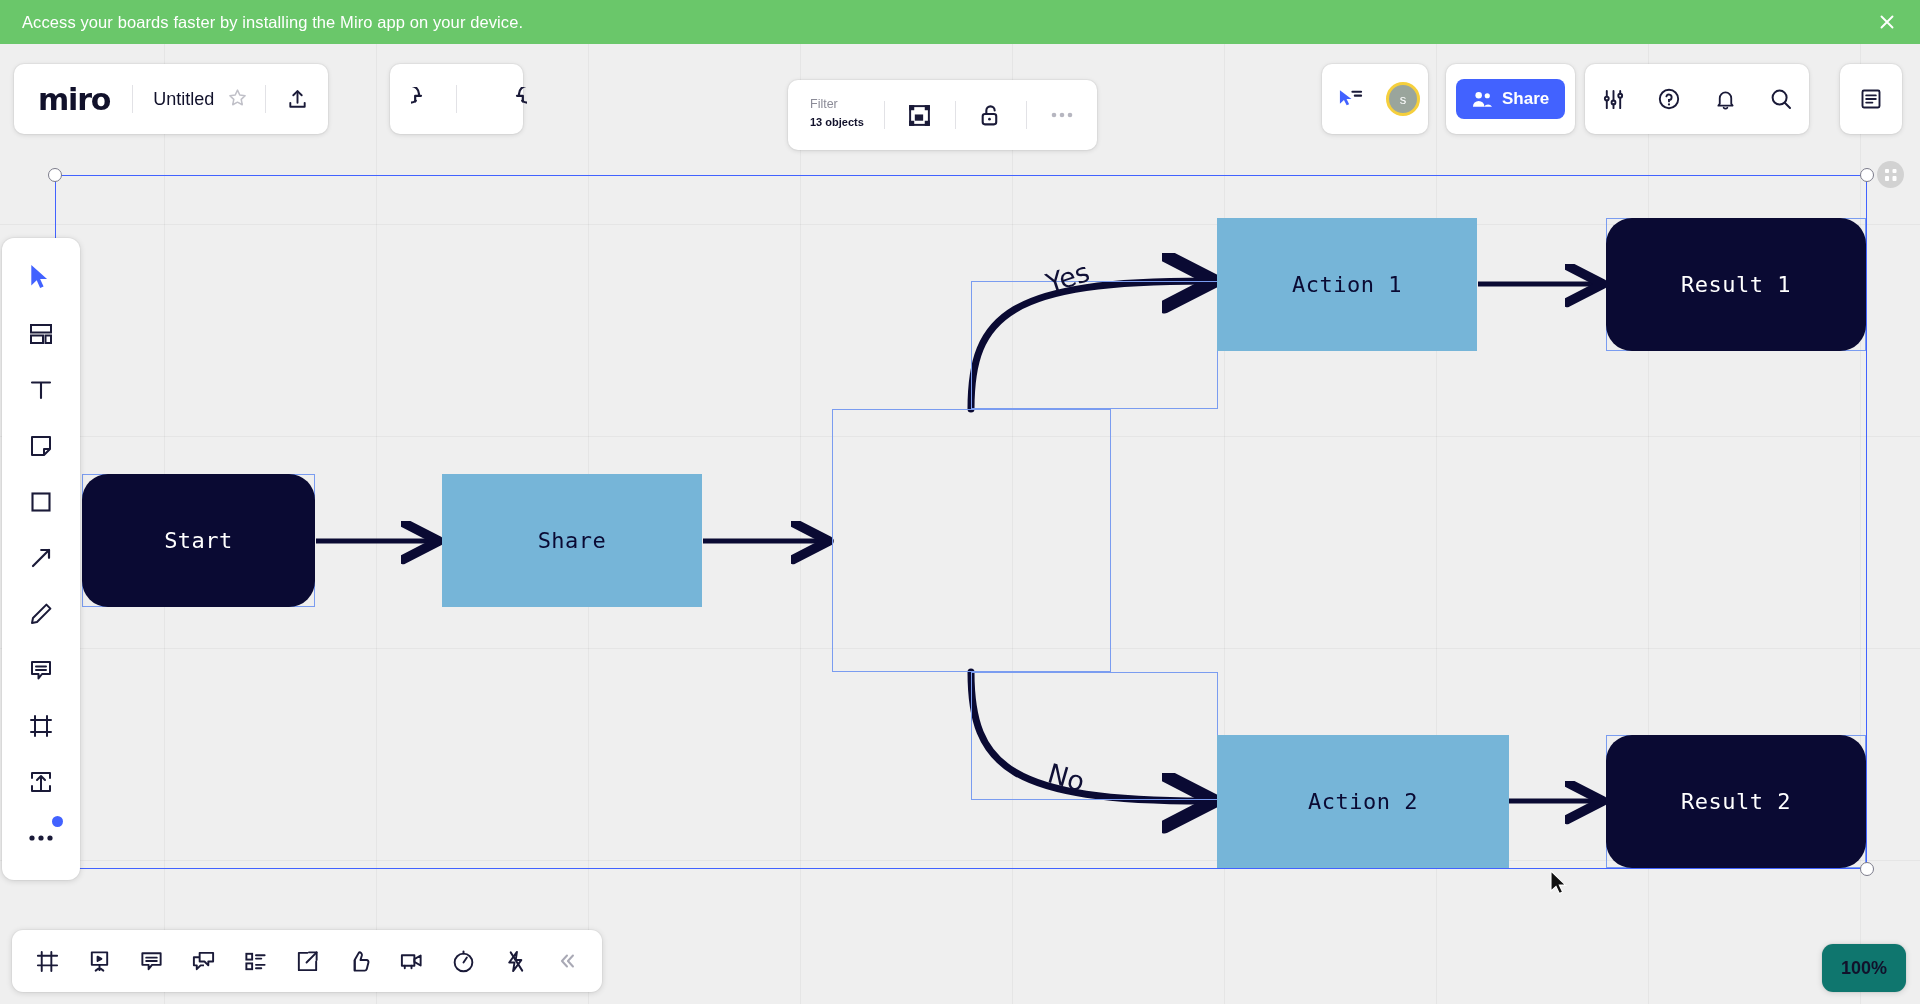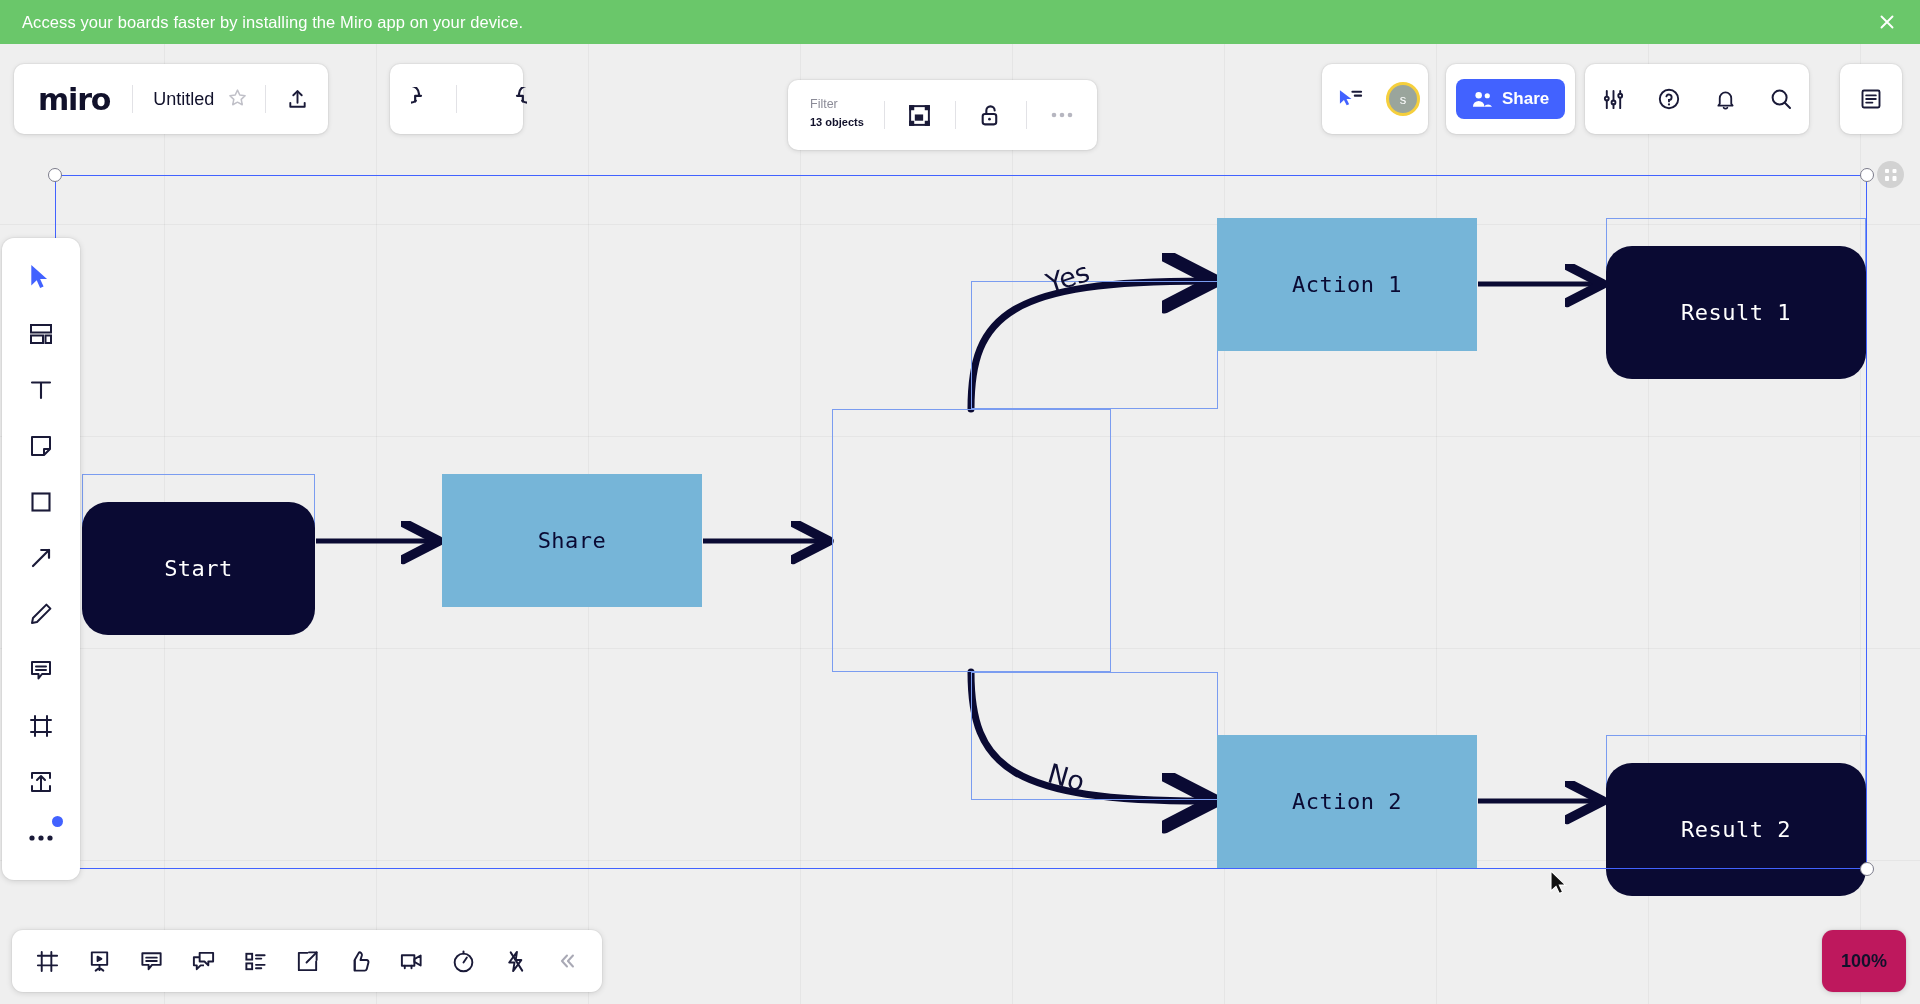--- a/index.html
+++ b/index.html
@@ -47,21 +47,21 @@
 
   
   .node {
     position: absolute;
     display: flex; align-items: center; justify-content: center;
     font-family: "DejaVu Sans Mono", "Liberation Mono", monospace;
     font-size: 22px;
     letter-spacing: .5px;
     z-index: 8;
   }
-  .node.dark { background: #0a0a33; color: #ffffff; border-radius: 26px; margin-top: 28px; }
+  .node.dark { background: #0a0a33; color: #ffffff; border-radius: 26px; }
   .node.blue { background: #76b5d8; color: #0a0a33; border-radius: 0; }
   .node.diamond-wrap { background: transparent; }
   .diamond-shape {
     position: absolute; inset: 0;
     background: #f8aeb0;
     clip-path: polygon(50% 0%, 100% 50%, 50% 100%, 0% 50%);
   }
   .diamond-label {
     position: relative; z-index: 2;
     font-family: "DejaVu Sans Mono", "Liberation Mono", monospace;
@@ -195,22 +195,22 @@
   }
   .bbtn {
     width: 50px; height: 50px;
     display: flex; align-items: center; justify-content: center;
     cursor: pointer; color: #1a1a38; border-radius: 8px;
   }
   .bbtn.muted { color: #a9a9b5; }
 
   .zoombox {
     position: absolute; right: 14px; bottom: 12px;
-    height: 62px; min-width: 84px;
-    background: #be185d; border-radius: 11px;
+    height: 48px; min-width: 84px;
+    background: #0f766e; border-radius: 11px;
     box-shadow: 0 1px 6px rgba(0,0,0,.14), 0 0 0 1px rgba(0,0,0,.03);
     display: flex; align-items: center; justify-content: center;
     font-size: 18px; font-weight: 700; color: #11112b;
     cursor: pointer; z-index: 50; margin-top: 24px;
   }
 
   .mouse-cursor { position: absolute; z-index: 70; pointer-events: none; }
 </style>
 </head>
 <body>
@@ -268,21 +268,21 @@
 
 
     <div class="node blue" style="left:1217px; top:174px; width:260px; height:133px;">
       <span>Action 1</span>
     </div>
 
     <div class="node dark" style="left:1606px; top:174px; width:260px; height:133px;">
       <span>Result 1</span>
     </div>
 
-    <div class="node blue" style="left:1217px; top:691px; width:260px; height:133px;">
+    <div class="node blue" style="left:1217px; top:691px; width:292px; height:133px;">
       <span>Action 2</span>
     </div>
 
     <div class="node dark" style="left:1606px; top:691px; width:260px; height:133px;">
       <span>Result 2</span>
     </div>
 
     <div class="edge-label" style="left:1046px; top:218px; transform:rotate(-18deg);">Yes</div>
     <div class="edge-label" style="left:1048px; top:718px; transform:rotate(16deg);">No</div>
 

